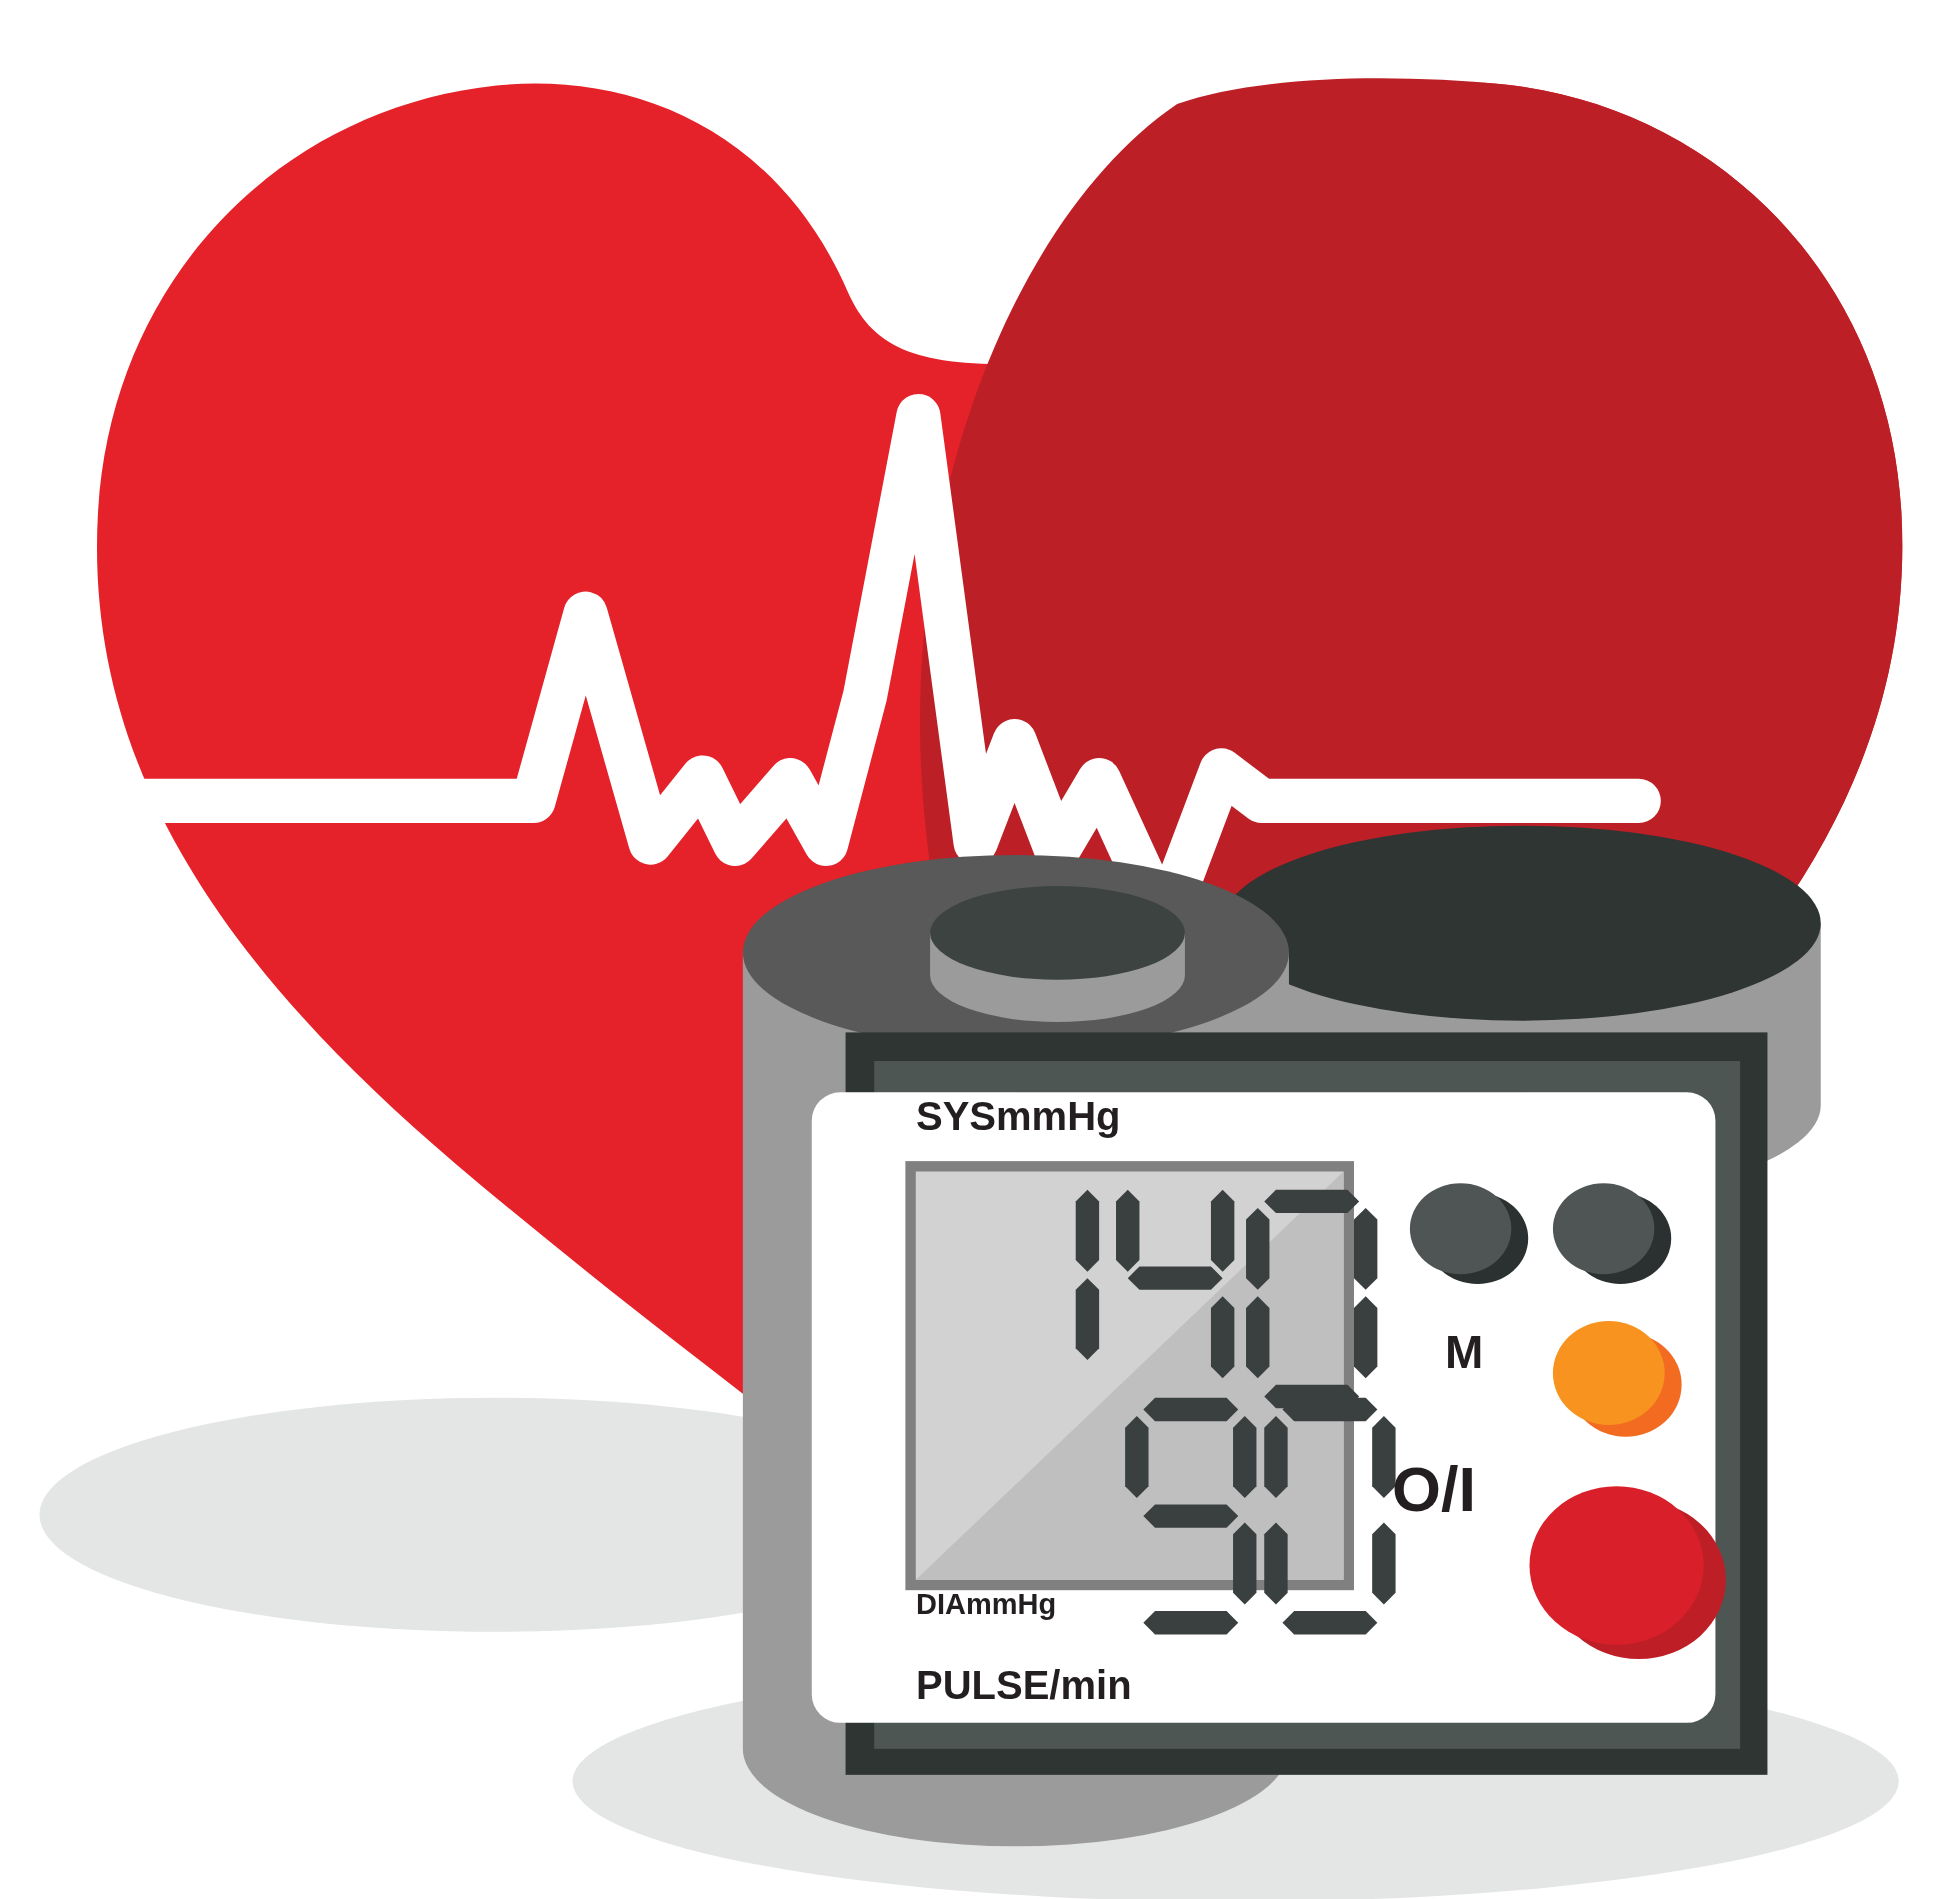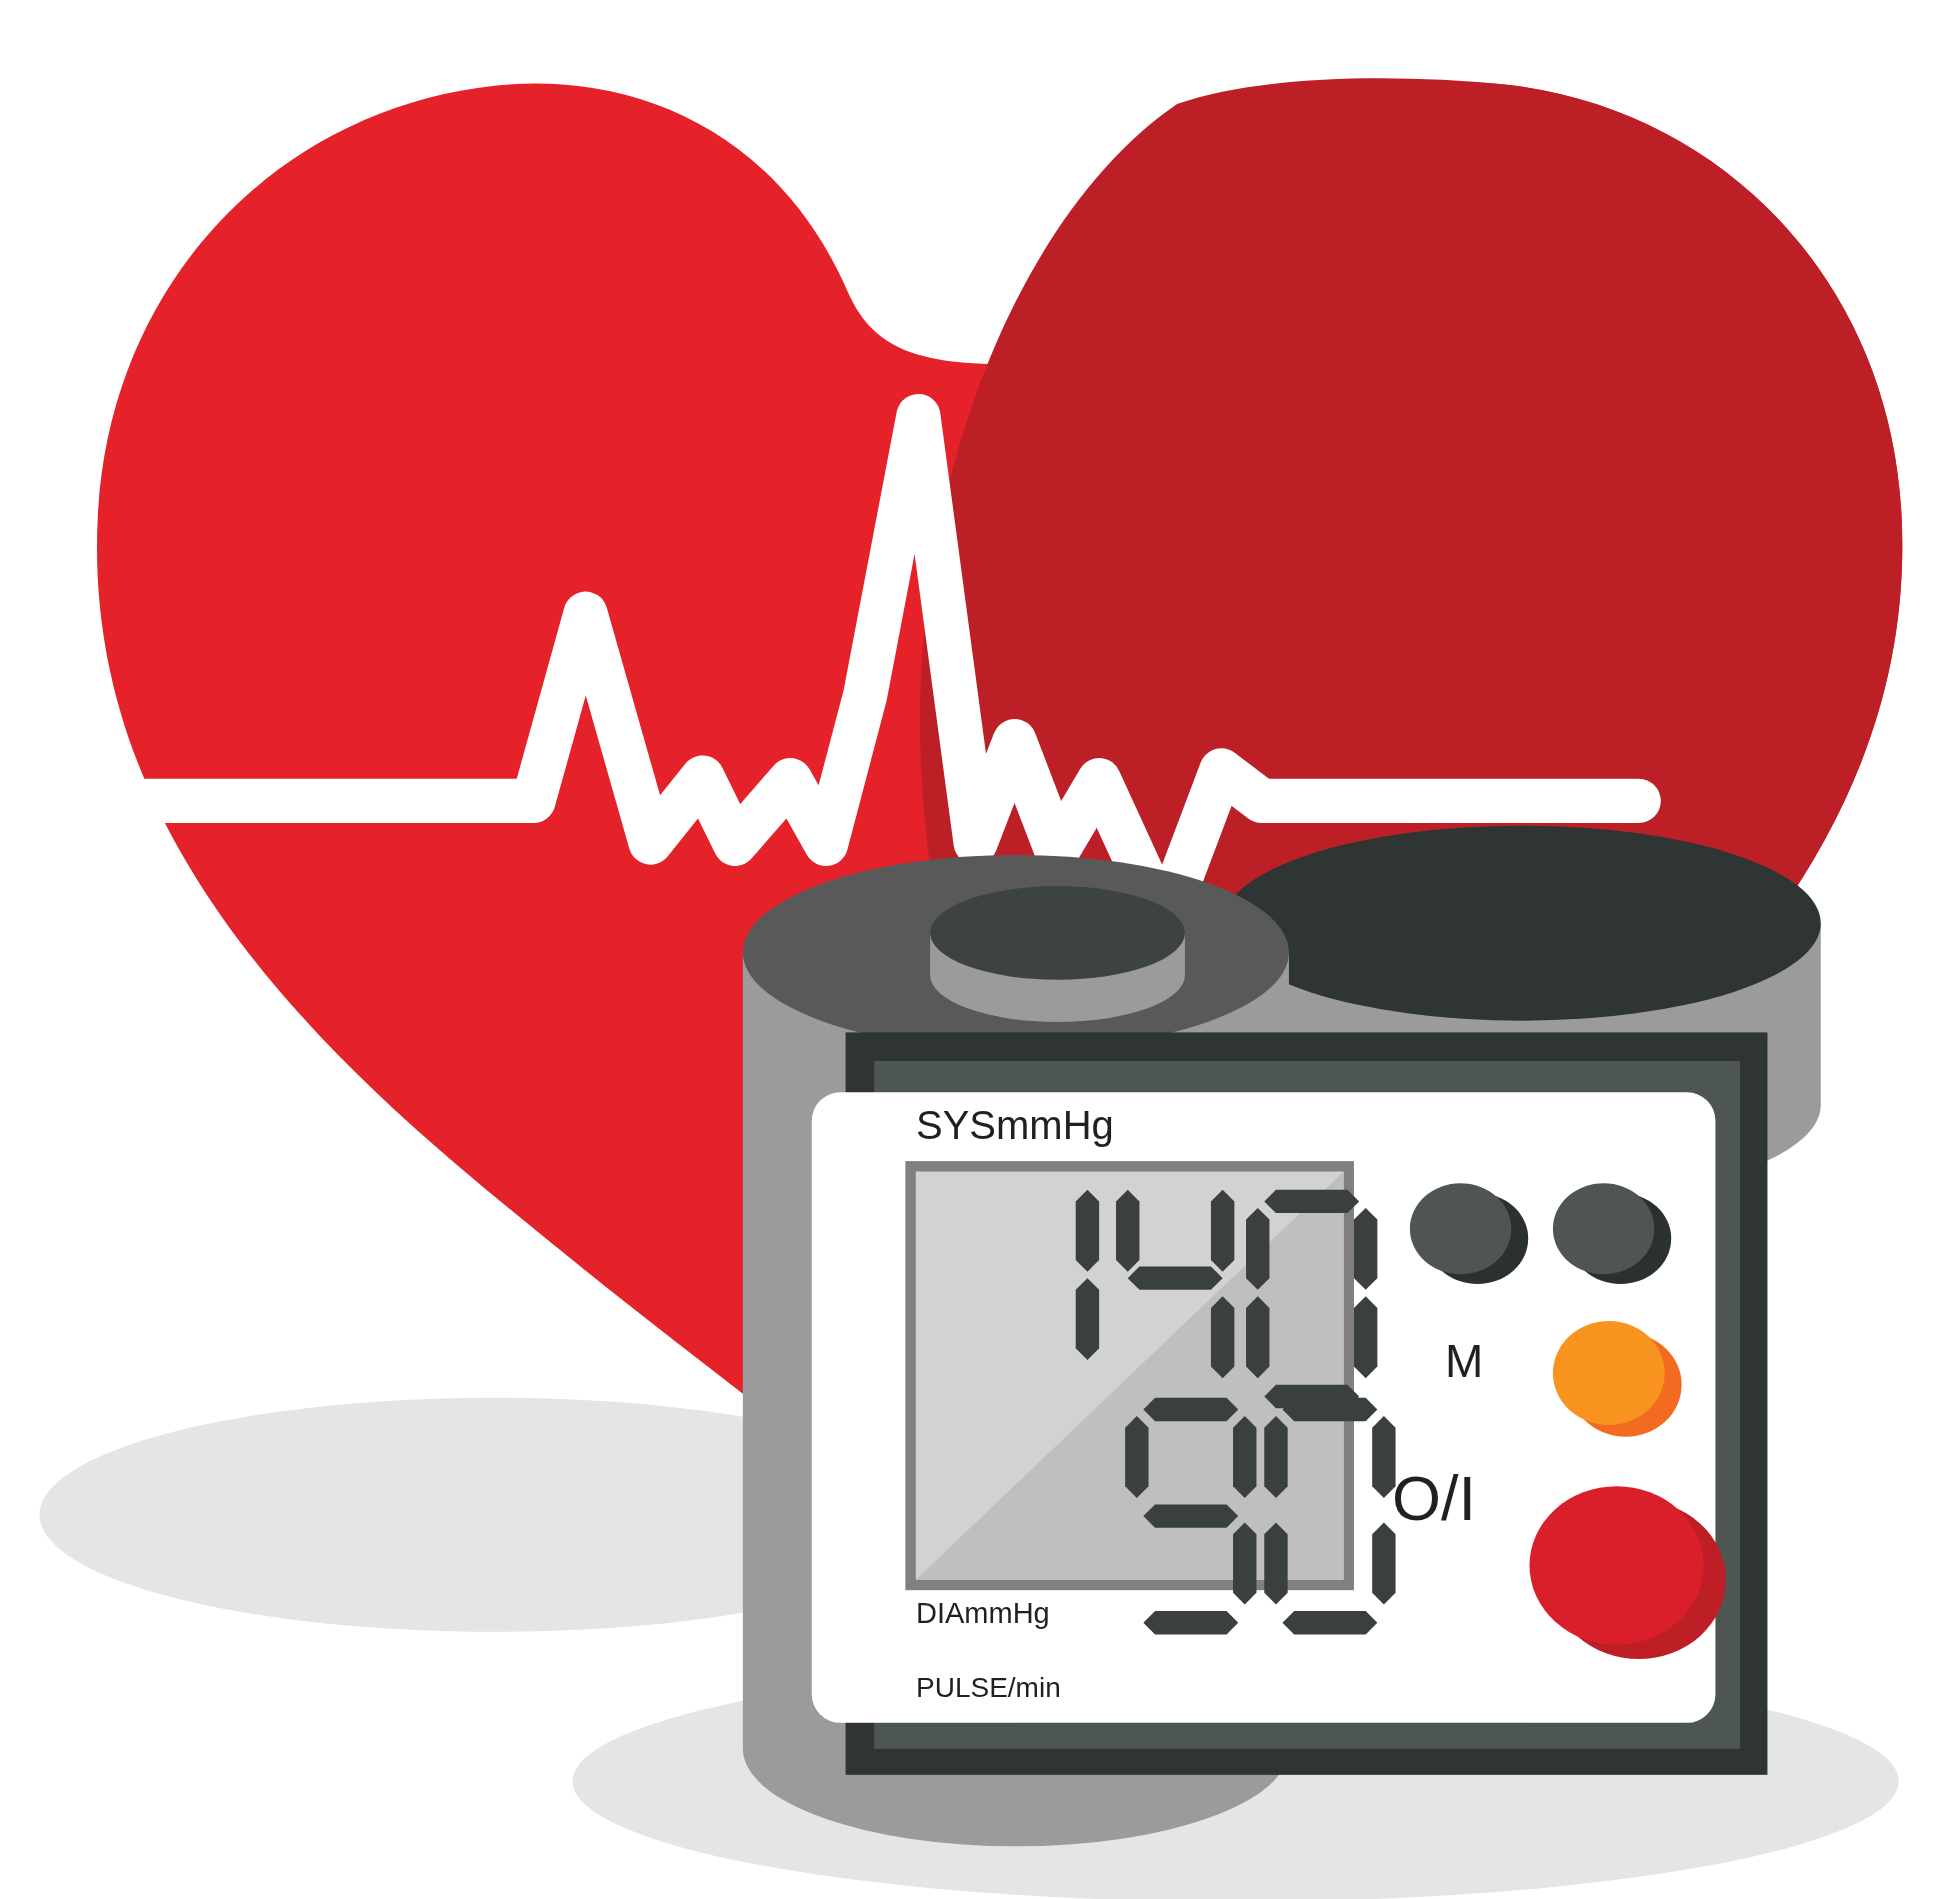--- a/index.html
+++ b/index.html
@@ -7,29 +7,28 @@
   body{
     font-family:"Liberation Sans","DejaVu Sans",sans-serif;
     width:1946px;height:1899px;overflow:hidden;position:relative;
   }
   #stage{position:absolute;left:0;top:0;width:1946px;height:1899px;background:#ffffff;}
   #art{position:absolute;left:0;top:0;width:1946px;height:1899px;}
   .lbl{
     position:absolute;
     color:#231f20;
     font-family:"Liberation Sans","DejaVu Sans",sans-serif;
-    font-weight:400;
+    font-weight:700;
     white-space:nowrap;
     line-height:1;
-    margin-top:9px;
     -webkit-font-smoothing:antialiased;
   }
   #lbl-sys{left:916px;top:1096px;font-size:40px;}
   #lbl-dia{left:916px;top:1590px;font-size:29px;}
-  #lbl-pulse{left:916px;top:1665px;font-size:28px;}
+  #lbl-pulse{left:916px;top:1665px;font-size:40px;}
   #lbl-m{left:1445px;top:1329px;font-size:46px;}
   #lbl-oi{left:1392px;top:1458px;font-size:63px;}
 </style>
 </head>
 <body>
 
 <div id="stage">
 
   <svg id="art" viewBox="0 0 2992 2921" xmlns="http://www.w3.org/2000/svg">
 

